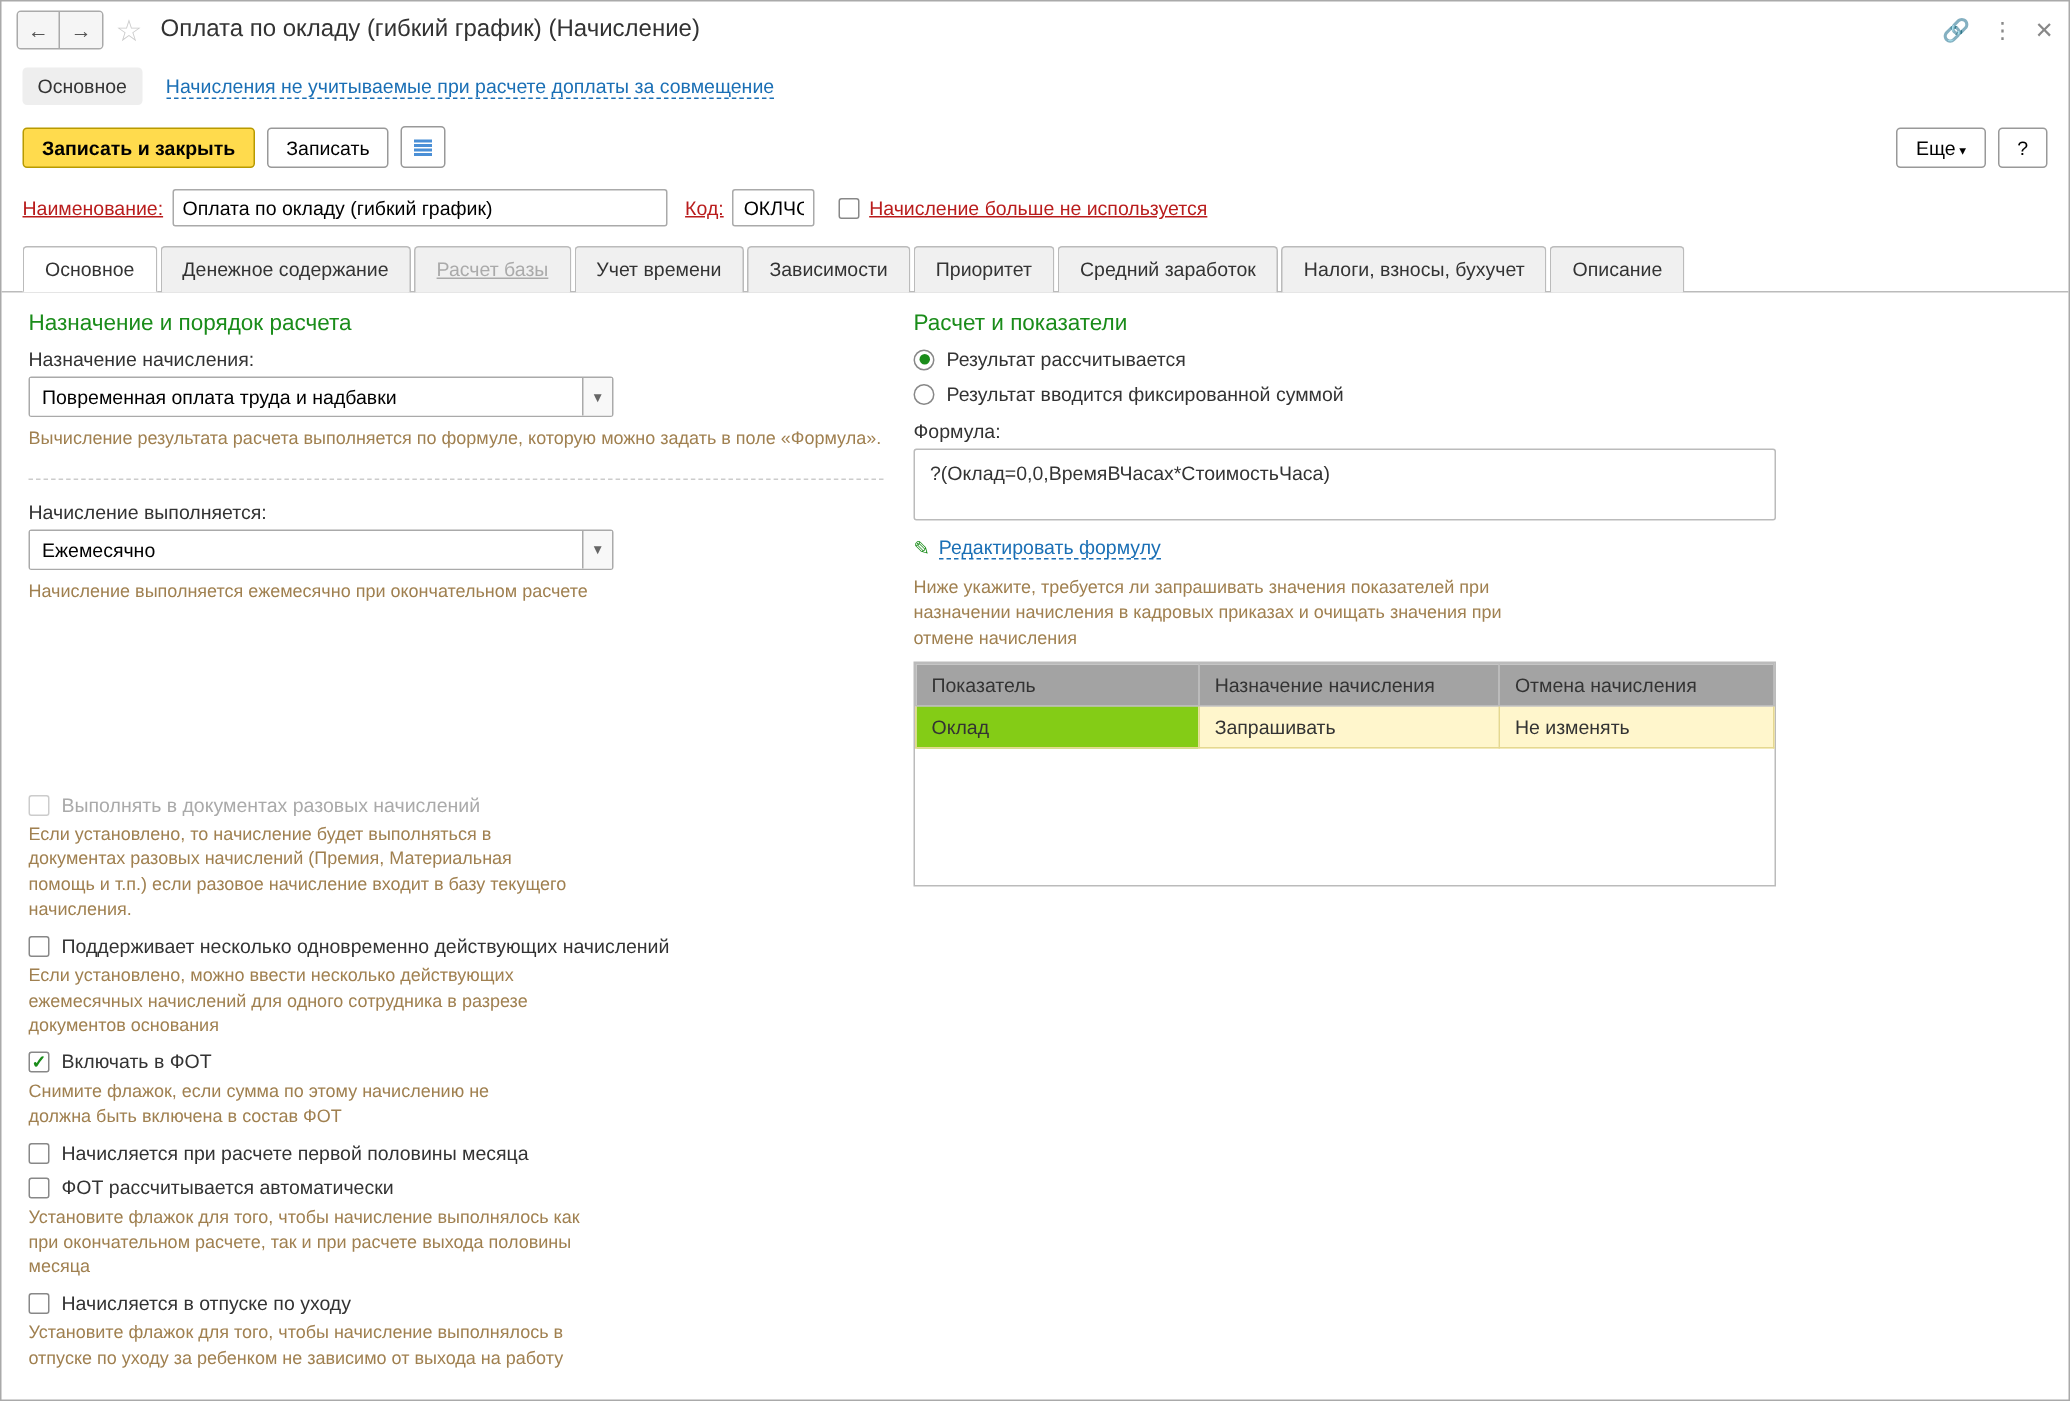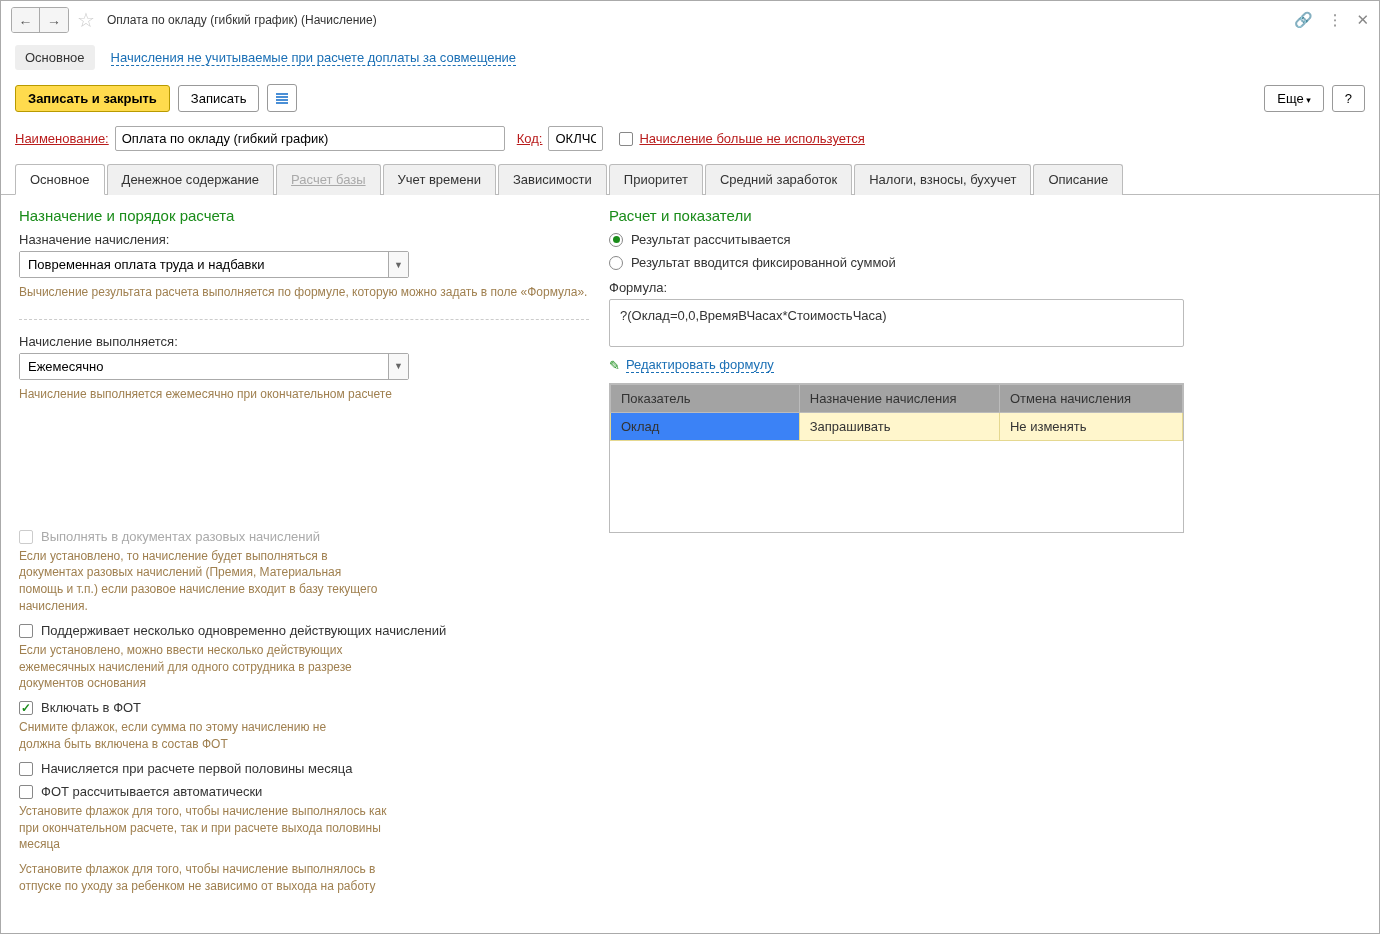--- a/index.html
+++ b/index.html
@@ -4,38 +4,38 @@
 <style>
   * { box-sizing: border-box; margin: 0; padding: 0; }
   body { font-family: Arial, sans-serif; font-size: 13px; color: #333; background: #fff; }
   .window { border: 1px solid #aaa; width: 1380px; height: 934px; background: #fff; display: flex; flex-direction: column; }
   .titlebar { display: flex; align-items: center; padding: 6px 10px; gap: 6px; }
   .nav-btn { width: 28px; height: 24px; border: 1px solid #aaa; background: #f5f5f5; border-radius: 3px; display: flex; align-items: center; justify-content: center; cursor: pointer; font-size: 14px; color: #555; }
   .nav-group { display: flex; border: 1px solid #aaa; border-radius: 3px; overflow: hidden; }
   .nav-group .nav-btn { border: none; border-right: 1px solid #aaa; border-radius: 0; }
   .nav-group .nav-btn:last-child { border-right: none; }
   .star-icon { width: 22px; height: 22px; display: flex; align-items: center; justify-content: center; color: #ccc; font-size: 20px; cursor: pointer; }
-  .window-title { font-size: 12px; color: #333; margin-left: 4px; flex: 1; }
+  .window-title { font-size: 16px; color: #333; margin-left: 4px; flex: 1; }
   .title-icons { display: flex; gap: 14px; align-items: center; color: #888; }
   .title-icons span { cursor: pointer; font-size: 15px; }
   .subheader { padding: 6px 14px 10px; display: flex; gap: 16px; align-items: center; }
   .subheader .tab-main { background: #eee; padding: 5px 10px; border-radius: 3px; }
   .subheader a { color: #1a6fb5; text-decoration: none; border-bottom: 1px dashed #1a6fb5; }
   .toolbar { padding: 4px 14px 10px; display: flex; gap: 8px; align-items: center; }
   .btn { border: 1px solid #999; background: #fff; padding: 5px 12px; border-radius: 3px; cursor: pointer; font-size: 13px; }
   .btn-primary { background: #ffdb4d; border-color: #b89a00; font-weight: bold; }
   .btn-icon { width: 30px; height: 28px; padding: 0; display: flex; align-items: center; justify-content: center; }
   .icon-list { display: flex; flex-direction: column; gap: 1px; width: 12px; }
   .icon-list span { height: 2px; background: #4a8fd6; }
   .spacer { flex: 1; }
   .btn-more::after { content: " ▾"; font-size: 9px; }
   .form-row { padding: 4px 14px 8px; display: flex; gap: 6px; align-items: center; }
   .form-row label { color: #b91c1c; text-decoration: underline; }
   .text-input { border: 1px solid #aaa; padding: 4px 6px; border-radius: 2px; font-size: 13px; }
-  .text-input.name { width: 390px; }
+  .text-input.name { width: 330px; }
   .text-input.code { width: 55px; }
   .checkbox-field { display: flex; align-items: center; gap: 6px; margin-left: 10px; }
   .checkbox { width: 14px; height: 14px; border: 1px solid #888; border-radius: 2px; display: inline-flex; align-items: center; justify-content: center; background: #fff; cursor: pointer; }
   .checkbox.checked { background: #fff; }
   .checkbox.checked::after { content: "✓"; color: #1a8c1a; font-size: 12px; font-weight: bold; line-height: 1; }
   .checkbox.disabled { border-color: #ccc; cursor: default; }
   .tabs { display: flex; border-bottom: 1px solid #bbb; padding: 0 14px; margin-top: 4px; }
   .tab { padding: 7px 14px; border: 1px solid #bbb; border-bottom: none; background: #f0f0f0; margin-right: 2px; cursor: pointer; position: relative; top: 1px; border-radius: 3px 3px 0 0; }
   .tab.active { background: #fff; border-bottom: 1px solid #fff; }
   .tab.disabled { color: #aaa; cursor: default; text-decoration: underline; }
@@ -53,21 +53,21 @@
   .radio-item { display: flex; align-items: center; gap: 8px; margin-bottom: 8px; cursor: pointer; }
   .radio { width: 14px; height: 14px; border: 1px solid #888; border-radius: 50%; display: inline-flex; align-items: center; justify-content: center; }
   .radio.checked::after { content: ""; width: 7px; height: 7px; background: #1a8c1a; border-radius: 50%; }
   .formula-box { border: 1px solid #bbb; border-radius: 2px; padding: 8px 10px; min-height: 48px; margin: 4px 0 10px; width: 575px; }
   .edit-link { display: flex; align-items: center; gap: 6px; margin-bottom: 10px; }
   .edit-link a { color: #1a6fb5; border-bottom: 1px dashed #1a6fb5; text-decoration: none; cursor: pointer; }
   .pencil-icon { color: #1a8c1a; font-size: 13px; }
   .table { border: 1px solid #bbb; width: 575px; border-collapse: collapse; }
   .table th { background: #a3a3a3; border: 1px solid #bbb; padding: 6px 10px; text-align: left; font-weight: normal; }
   .table td { border: 1px solid #e5d890; padding: 6px 10px; background: #fff6cc; }
-  .table td.selected { background: #3b82f6; }
+  .table td.selected { background: #84cc16; }
   .table-wrapper { border: 1px solid #bbb; width: 575px; height: 150px; }
   .table-wrapper .table { border: none; width: 100%; }
   .check-row { display: flex; align-items: flex-start; gap: 8px; margin-bottom: 4px; margin-top: 8px; }
   .check-row .checkbox { margin-top: 1px; flex-shrink: 0; }
   .check-row.disabled label { color: #aaa; }
   .gap-block { height: 110px; }
 </style>
 </head>
 <body>
 
@@ -173,20 +173,24 @@
         <span class="checkbox"></span>
         <label>Начисляется при расчете первой половины месяца</label>
       </div>
 
       <div class="check-row">
         <span class="checkbox"></span>
         <label>ФОТ рассчитывается автоматически</label>
       </div>
       <div class="hint" style="max-width:380px;">Установите флажок для того, чтобы начисление выполнялось как при окончательном расчете, так и при расчете выхода половины месяца</div>
 
+      <div class="check-row">
+        <span class="checkbox"></span>
+        <label>Начисляется в отпуске по уходу</label>
+      </div>
       <div class="hint" style="max-width:380px;">Установите флажок для того, чтобы начисление выполнялось в отпуске по уходу за ребенком не зависимо от выхода на работу</div>
     </div>
 
     <div class="col-right">
       <div class="section-title">Расчет и показатели</div>
       <div class="radio-group">
         <div class="radio-item">
           <span class="radio checked"></span>
           <span>Результат рассчитывается</span>
         </div>
@@ -194,20 +198,21 @@
           <span class="radio"></span>
           <span>Результат вводится фиксированной суммой</span>
         </div>
       </div>
       <label class="field-label">Формула:</label>
       <div class="formula-box">?(Оклад=0,0,ВремяВЧасах*СтоимостьЧаса)</div>
       <div class="edit-link">
         <span class="pencil-icon">✎</span>
         <a>Редактировать формулу</a>
       </div>
+      <div class="hint" style="max-width:400px;margin-bottom:8px;">Ниже укажите, требуется ли запрашивать значения показателей при назначении начисления в кадровых приказах и очищать значения при отмене начисления</div>
       <div class="table-wrapper">
         <table class="table">
           <thead>
             <tr>
               <th style="width:33%;">Показатель</th>
               <th style="width:35%;">Назначение начисления</th>
               <th>Отмена начисления</th>
             </tr>
           </thead>
           <tbody>

